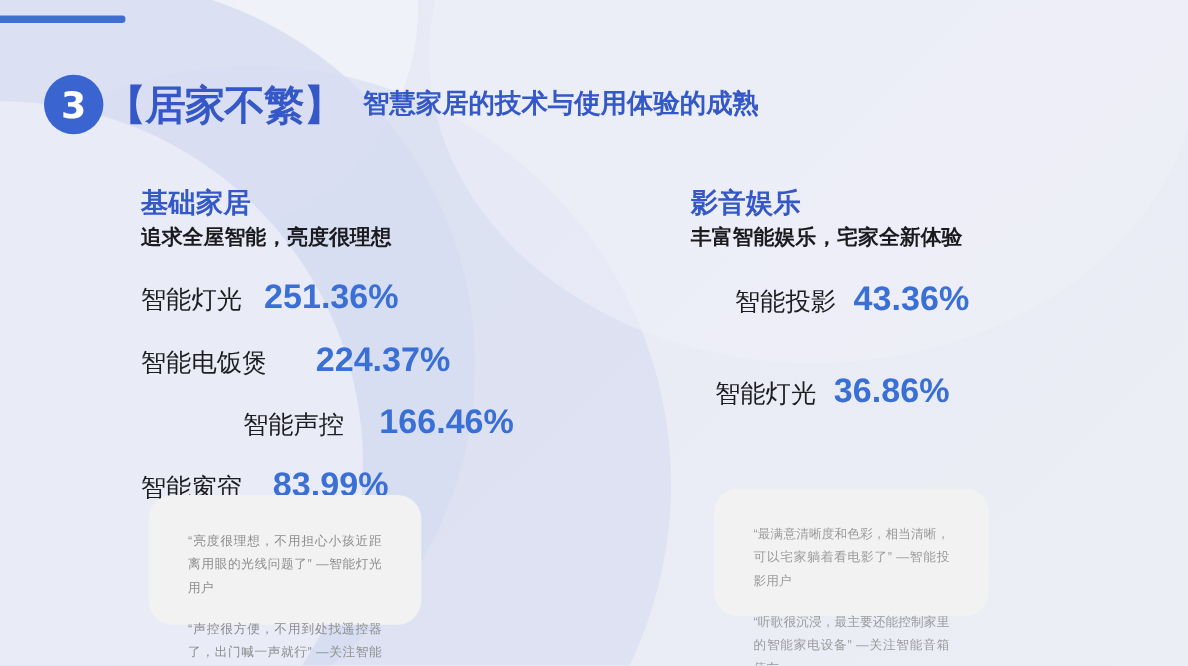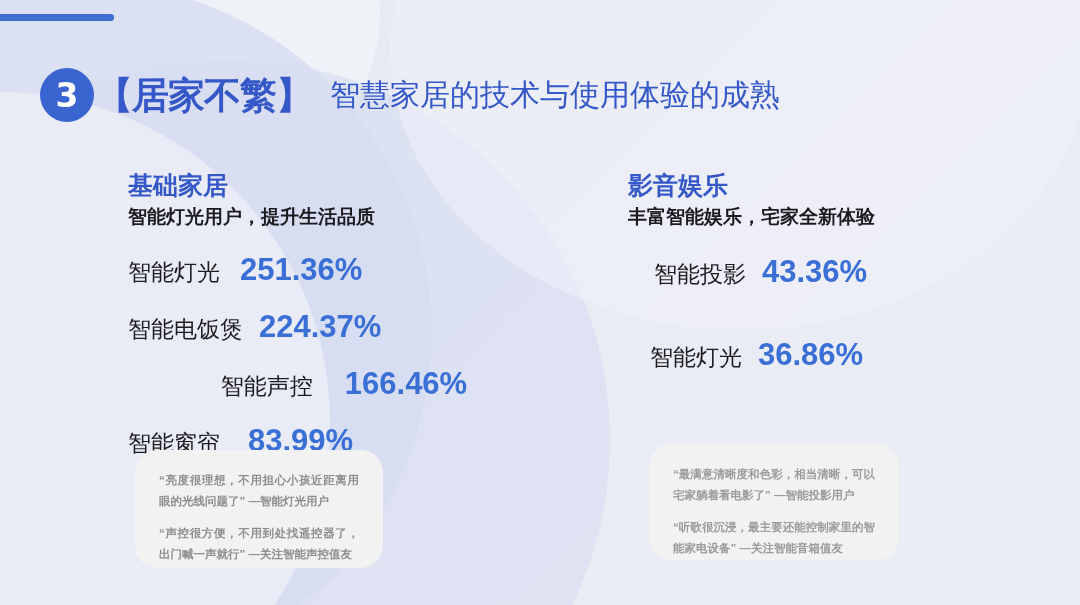--- a/index.html
+++ b/index.html
@@ -61,21 +61,21 @@
     display:flex;align-items:center;justify-content:center;
     font-size:33px;font-weight:700;line-height:1;
     font-family:"DejaVu Sans","Liberation Sans",sans-serif;
     flex:none;
   }
   .title-main{
     font-size:37px;font-weight:700;color:#3558c8;letter-spacing:-1px;
     line-height:1;margin-left:2px;white-space:nowrap;
   }
   .title-sub{
-    font-size:30px;font-weight:400;color:#3558c8;letter-spacing:0px;
+    font-size:24px;font-weight:700;color:#3558c8;letter-spacing:0px;
     line-height:1;margin-left:18px;white-space:nowrap;text-align:right;
   }
 
   
   .col{position:absolute;top:172px;}
   .col-left{left:128px;width:420px;}
   .col-right{left:628px;width:420px;}
 
   .col-title{
     font-size:25px;font-weight:700;color:#3558c8;line-height:1.1;
@@ -93,50 +93,49 @@
   }
   .row .label{
     font-size:23px;color:#1d1d20;font-weight:400;line-height:1;
   }
   .row .value{
     font-size:31px;font-weight:700;color:#3a6fd6;line-height:1;
   }
 
   
   .col-left .r1{margin-bottom:26px;}
-  .col-left .r2{margin-bottom:26px;}
+  .col-left .r2{margin-bottom:26px;gap:28px;}
   .col-left .r3{margin-bottom:26px;justify-content:center;}
   .col-left .r1 .label{}
   .col-left .r1 .value{margin-left:20px;}
   .col-left .r2 .label{margin-left:0px;}
   .col-left .r2 .value{margin-left:16px;}
   .col-left .r3 .label{margin-left:12px;}
   .col-left .r3 .value{margin-left:32px;}
   .col-left .r4 .label{margin-left:0px;}
   .col-left .r4 .value{margin-left:28px;}
 
   
   .col-right .rows{margin-top:28px;}
   .col-right .q1{margin-bottom:52px;}
-  .col-right .q1 .label{margin-left:26px;text-align:center;}
+  .col-right .q1 .label{margin-left:40px;text-align:center;}
   .col-right .q1 .value{margin-left:16px;}
   .col-right .q2 .label{margin-left:22px;}
   .col-right .q2 .value{margin-left:16px;}
 
   
   .quote-card{
     position:absolute;background:#f2f2f2;border-radius:22px;
     padding:16px 20px 18px 20px;box-sizing:border-box;
   }
   .quote-left{left:135px;top:450px;width:248px;height:118px;}
   .quote-right{left:649px;top:444px;width:250px;height:116px;}
   .quote{
-    font-size:11.5px;color:#8d8d8f;line-height:1.85;margin:4px;
+    font-size:11.5px;color:#8d8d8f;line-height:1.85;margin:16px;
     text-align:justify;
-    font-weight:bold;
   }
   .quote + .quote{margin-top:10px;}
   .quote-right .quote{color:#9a9a9c;}
 </style>
 </head>
 <body>
 
 <div class="slide">
 
   <div class="bg corner-wash"></div>
@@ -148,21 +147,21 @@
   <div class="accent-bar"></div>
 
   <div class="title-row">
     <div class="badge">3</div>
     <div class="title-main">【居家不繁】</div>
     <div class="title-sub">智慧家居的技术与使用体验的成熟</div>
   </div>
 
   <div class="col col-left">
     <div class="col-title">基础家居</div>
-    <div class="col-tagline">智能灯光用户，提升生活品质</div>
+    <div class="col-tagline">追求全屋智能，亮度很理想</div>
     <div class="rows">
       <div class="row r1">
         <span class="label">智能灯光</span>
         <span class="value">251.36%</span>
       </div>
       <div class="row r2">
         <span class="label">智能电饭煲</span>
         <span class="value">224.37%</span>
       </div>
       <div class="row r3">

